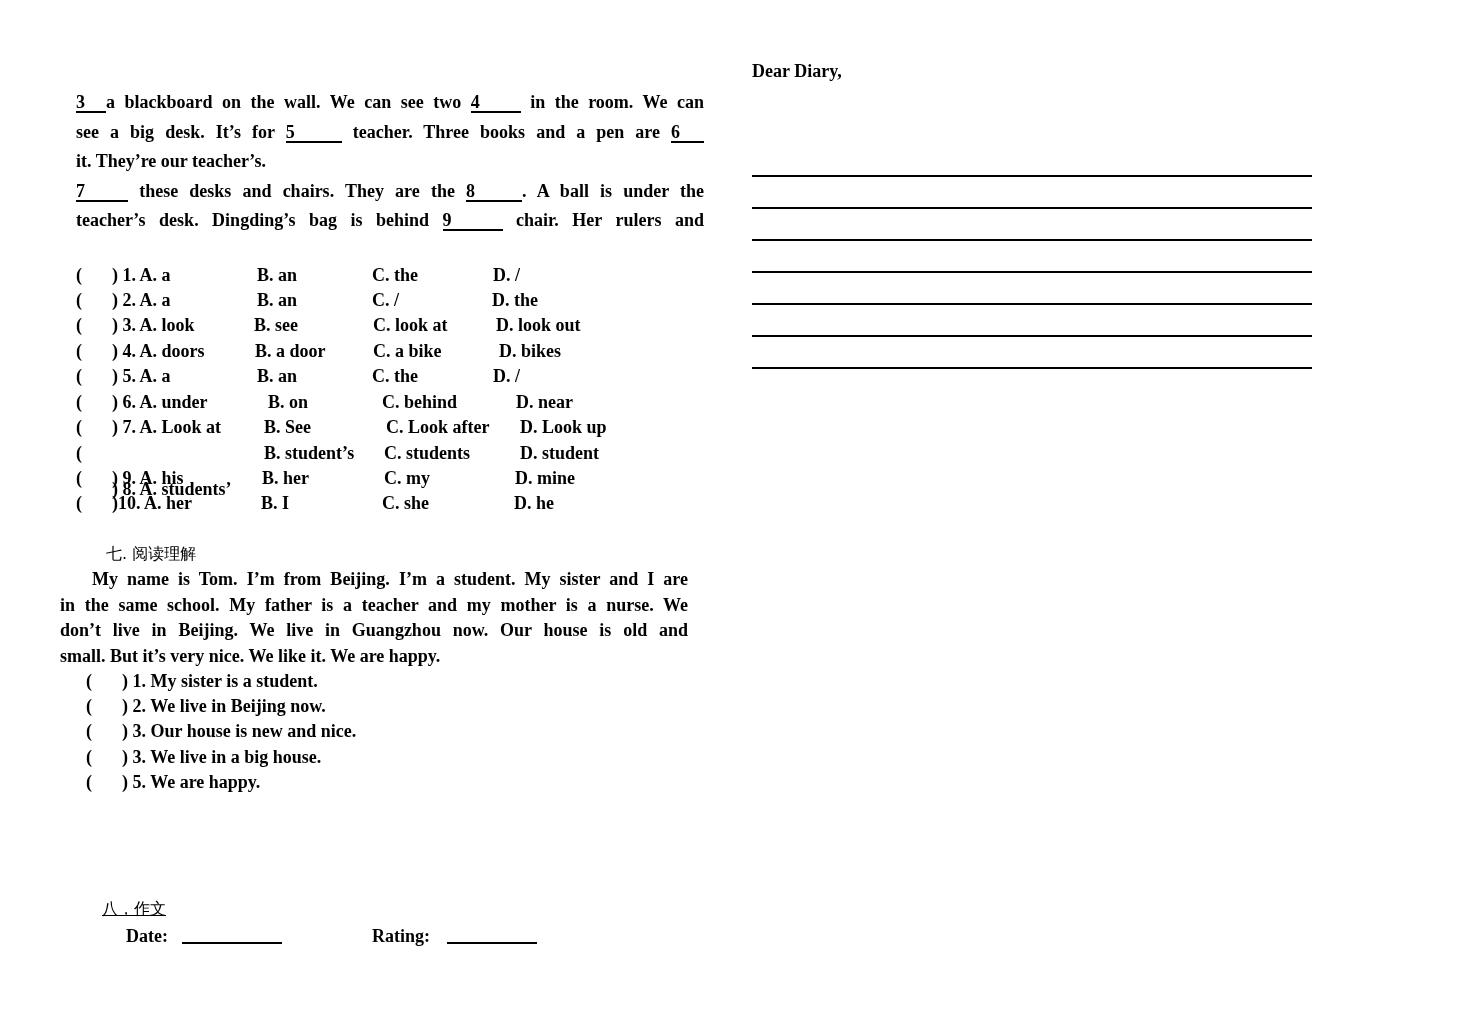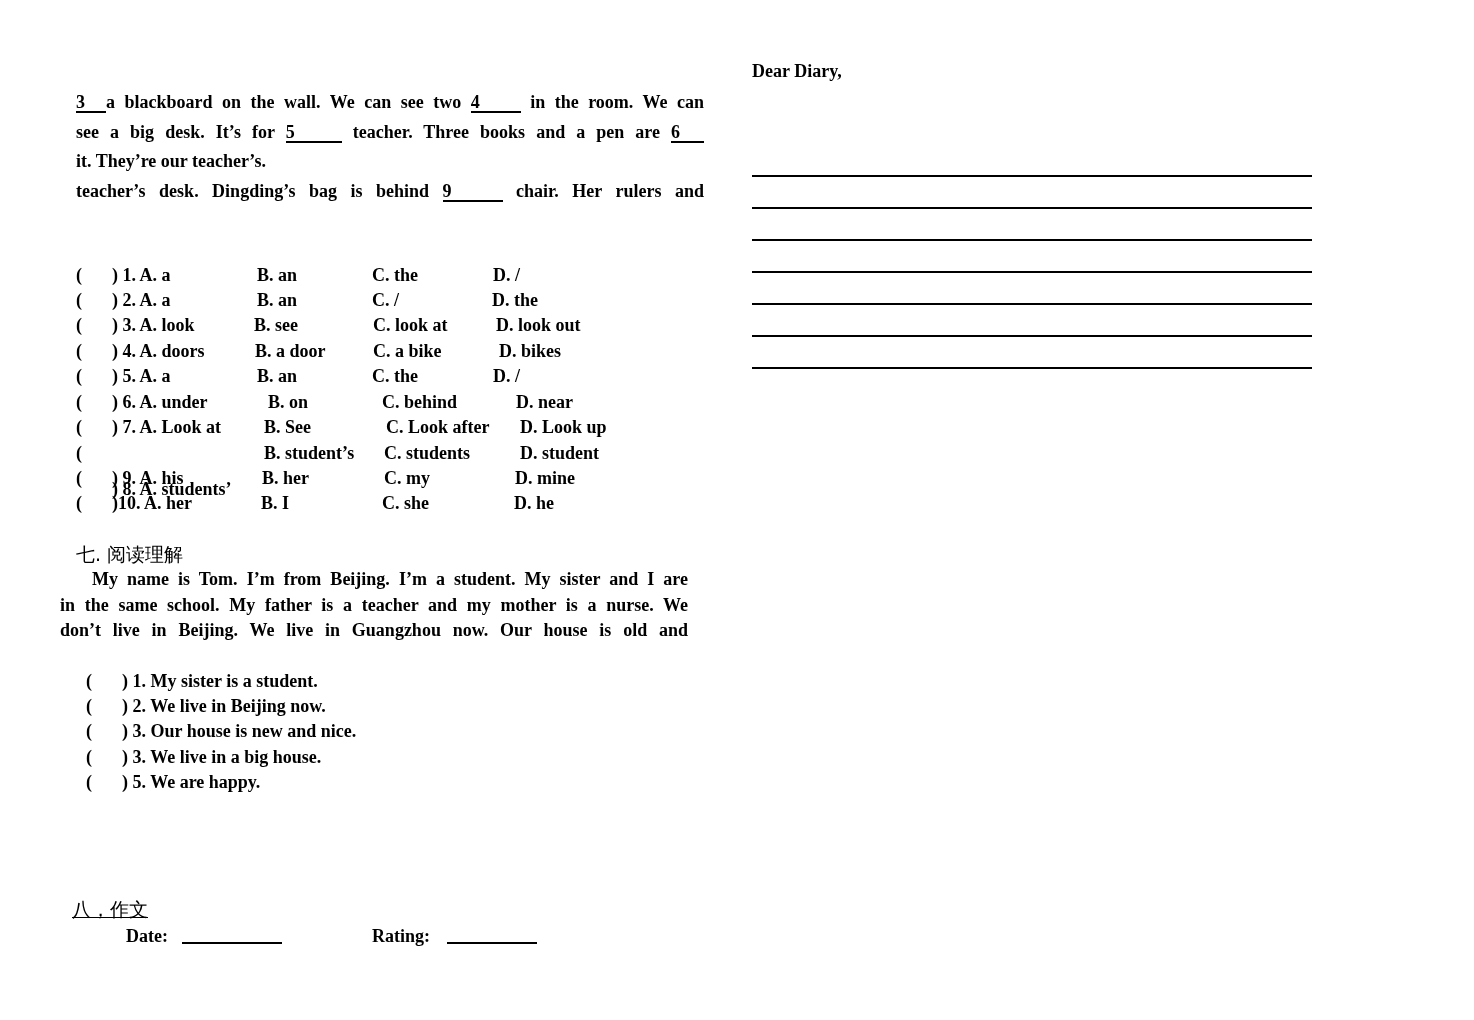--- a/index.html
+++ b/index.html
@@ -9,21 +9,21 @@
       color: #000; font-weight: bold;
     }
     .abs { position: absolute; white-space: nowrap; }
     .txt { font-size: 18px; line-height: 18px; }
     .para { position: absolute; left: 76px; width: 628px; font-size: 18px; }
     .jline { display: block; height: 29.5px; line-height: 29.5px; text-align: justify; text-align-last: justify; white-space: nowrap; overflow: visible; }
     .jline.last { text-align-last: left; }
     .blank { display: inline-block; border-bottom: 2px solid #000; text-align: center; line-height: 18px; }
     .opt-row { position: absolute; left: 76px; height: 25px; font-size: 18px; line-height: 25px; }
     .opt-row span { position: absolute; top: 0; white-space: nowrap; }
-    .cn { font-family: "DejaVu Sans", sans-serif; font-weight: normal; font-size: 19px; }
+    .cn { font-family: "DejaVu Sans", sans-serif; font-weight: normal; font-size: 16px; margin-left: 30px; }
     .reading { position: absolute; left: 60px; width: 628px; font-size: 18px; }
     .rline { display: block; height: 25.5px; line-height: 25.5px; text-align: justify; text-align-last: justify; white-space: nowrap; }
     .rline.last { text-align-last: left; }
     .tf-row { position: absolute; left: 86px; font-size: 18px; line-height: 25px; height: 25px; white-space: nowrap; }
     .tf-row .paren { position: absolute; left: 0; }
     .tf-row .close { position: absolute; left: 36px; }
     .diary-line { position: absolute; left: 752px; width: 560px; height: 0; border-top: 2px solid #000; }
     .sig-blank { position: absolute; height: 0; border-top: 2px solid #000; }
   </style>
 </head>
@@ -36,20 +36,25 @@
     <span>in the room. We can</span>
   </span>
   <span class="jline">
     <span>see a big desk. It’s for</span>
     <span class="blank" style="width:56px;">5</span>
     <span>teacher. Three books and a pen are</span>
     <span class="blank" style="width:33px;text-align:right;">6</span>
   </span>
   <span class="jline last">
     <span>it. They’re our teacher’s.</span>
+  </span>
+  <span class="jline">
+    <span class="blank" style="width:52px;">7</span>
+    <span>these desks and chairs. They are the</span>
+    <span class="blank" style="width:56px;">8</span><span>. A ball is under the</span>
   </span>
   <span class="jline">
     <span>teacher’s desk. Dingding’s bag is behind</span>
     <span class="blank" style="width:60px;">9</span>
     <span>chair. Her rulers and</span>
   </span>
 </div>
 
 <div id="choice-list">
     <div class="opt-row" style="top: 263px; left: 0px; width: 700px;">
@@ -123,20 +128,21 @@
       <span style="left: 514px;">D. he</span>
     </div>
   </div>
 
 <div class="abs cn" style="left:76px; top:543px; line-height:22px;">七. 阅读理解</div>
 
 <div class="reading" style="top: 567px;">
   <span class="rline" style="padding-left:32px;">My name is Tom. I’m from Beijing. I’m a student. My sister and I are</span>
   <span class="rline">in the same school. My father is a teacher and my mother is a nurse. We</span>
   <span class="rline">don’t live in Beijing. We live in Guangzhou now. Our house is old and</span>
+  <span class="rline last">small. But it’s very nice. We like it. We are happy.</span>
 </div>
 
 <div>
   <div class="tf-row" style="top:669px;">
     <span class="paren">(</span>
     <span class="close">) 1. My sister is a student.</span>
   </div>
   <div class="tf-row" style="top:694px;">
     <span class="paren">(</span>
     <span class="close">) 2. We live in Beijing now.</span>

